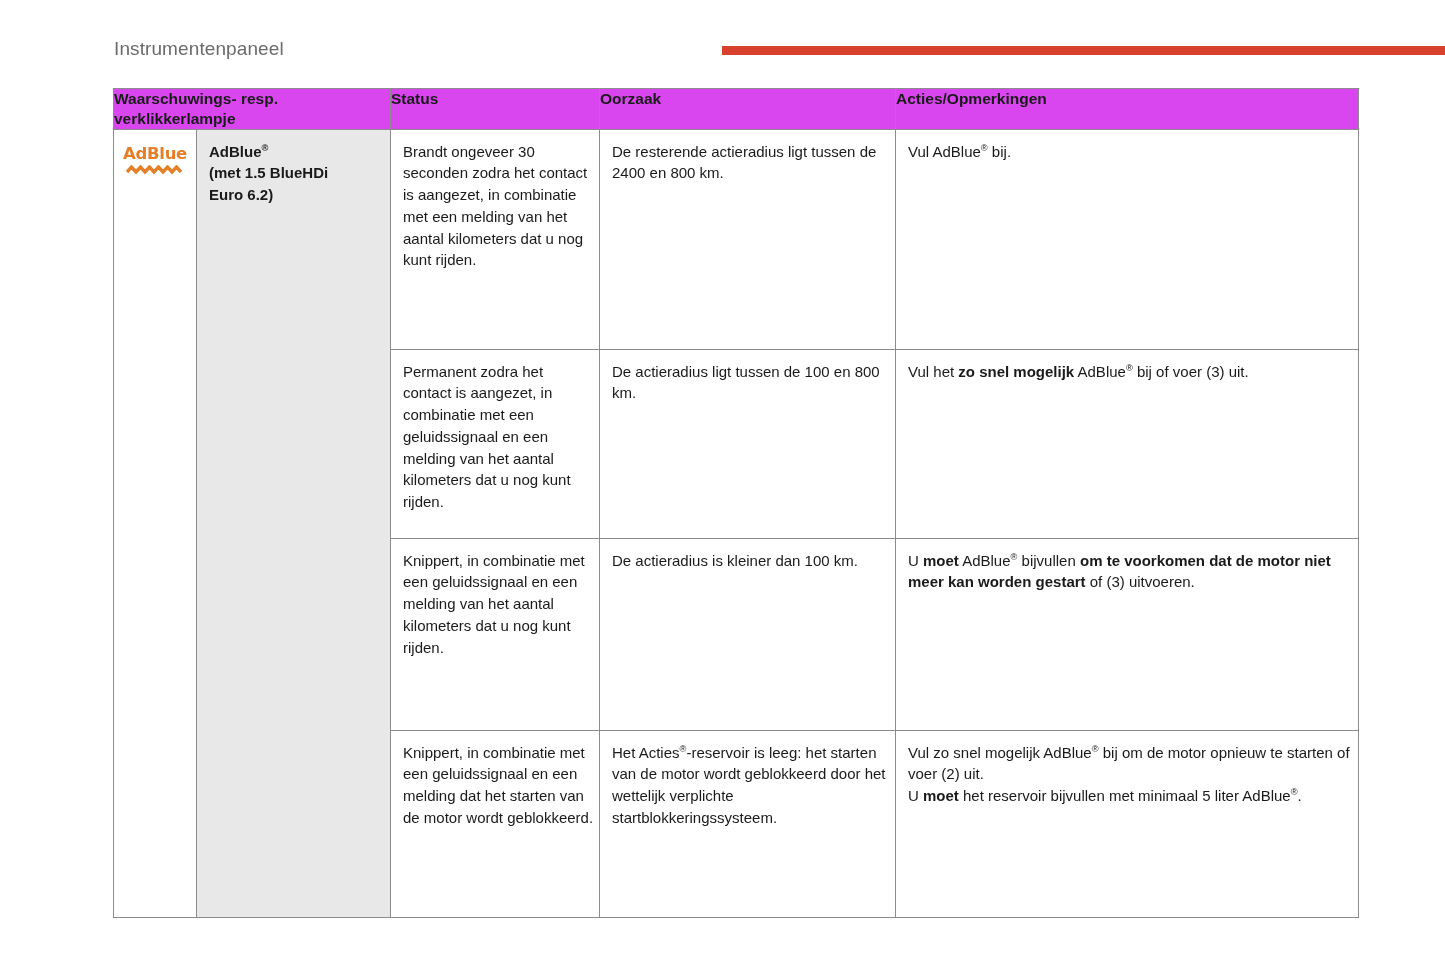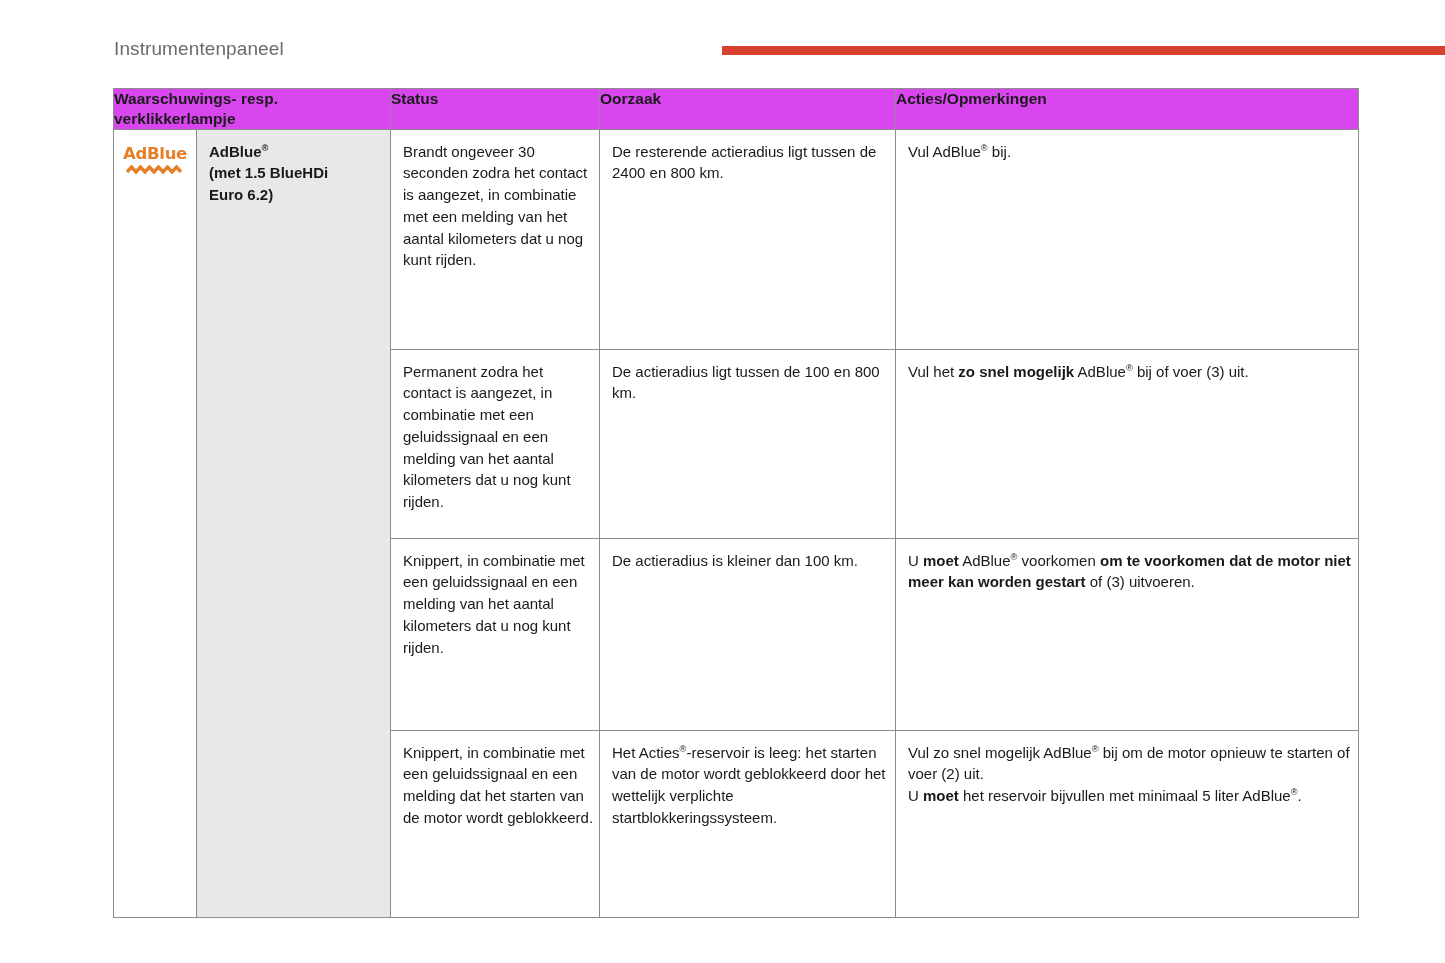--- a/index.html
+++ b/index.html
@@ -200,21 +200,21 @@
     </tr>
 
     <tr>
       <td class="cell" style="height:168px">
         <span>Knippert, in combinatie met een geluidssignaal en een melding van het aantal kilometers dat u nog kunt rijden.</span>
       </td>
       <td class="cell">
         <span>De actieradius is kleiner dan 100 km.</span>
       </td>
       <td class="cell">
-        <span>U </span><b>moet</b><span> AdBlue</span><span class="sup">®</span><span> voorkomen </span><b>om te voorkomen dat de motor niet meer kan worden gestart</b><span> of (3) uitvoeren.</span>
+        <span>U </span><b>moet</b><span> AdBlue</span><span class="sup">®</span><span> bijvullen </span><b>om te voorkomen dat de motor niet meer kan worden gestart</b><span> of (3) uitvoeren.</span>
       </td>
     </tr>
 
     <tr>
       <td class="cell" style="height:163px">
         <span>Knippert, in combinatie met een geluidssignaal en een melding dat het starten van de motor wordt geblokkeerd.</span>
       </td>
       <td class="cell">
         <span>Het Acties</span><span class="sup">®</span><span>-reservoir is leeg: het starten van de motor wordt geblokkeerd door het wettelijk verplichte startblokkeringssysteem.</span>
       </td>

